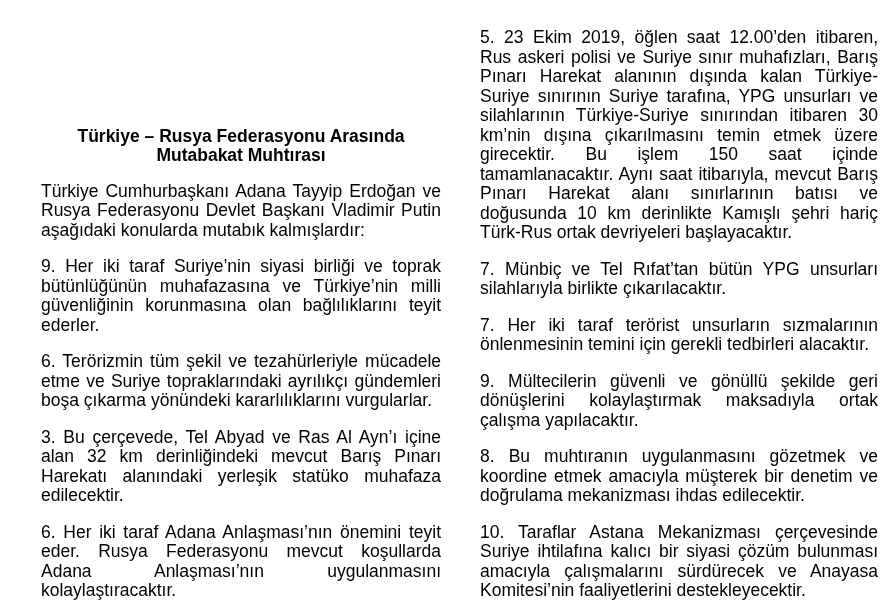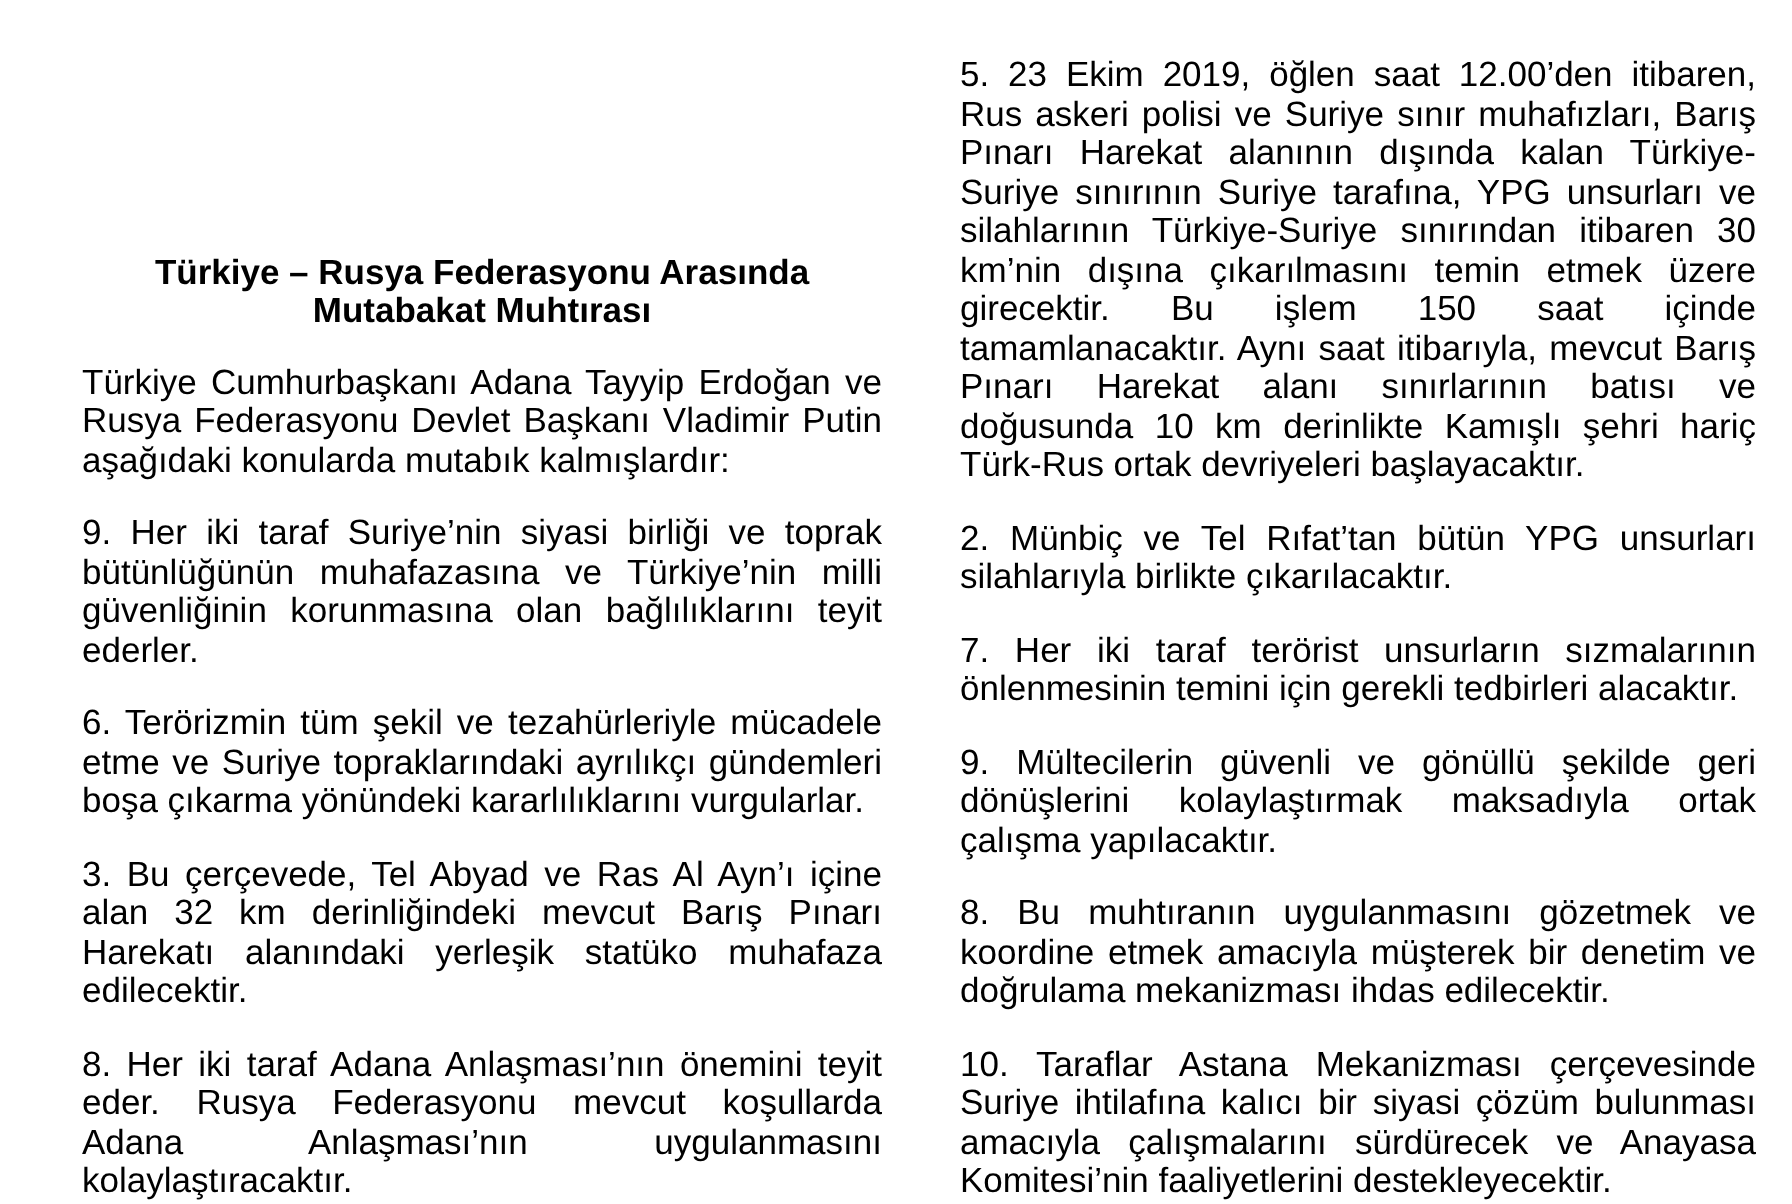--- a/index.html
+++ b/index.html
@@ -62,28 +62,28 @@
     <div class="doc-title">
       <p class="title-line">Türkiye – Rusya Federasyonu Arasında</p>
       <p class="title-line">Mutabakat Muhtırası</p>
     </div>
 
     <p class="para intro">Türkiye Cumhurbaşkanı Adana Tayyip Erdoğan ve Rusya Federasyonu Devlet Başkanı Vladimir Putin aşağıdaki konularda mutabık kalmışlardır:</p>
 
     <p class="para">9. Her iki taraf Suriye’nin siyasi birliği ve toprak bütünlüğünün muhafazasına ve Türkiye’nin milli güvenliğinin korunmasına olan bağlılıklarını teyit ederler.</p>
     <p class="para">6. Terörizmin tüm şekil ve tezahürleriyle mücadele etme ve Suriye topraklarındaki ayrılıkçı gündemleri boşa çıkarma yönündeki kararlılıklarını vurgularlar.</p>
     <p class="para">3. Bu çerçevede, Tel Abyad ve Ras Al Ayn’ı içine alan 32 km derinliğindeki mevcut Barış Pınarı Harekatı alanındaki yerleşik statüko muhafaza edilecektir.</p>
-    <p class="para">8. Her iki taraf Adana Anlaşması’nın önemini teyit eder. Rusya Federasyonu mevcut koşullarda Adana Anlaşması’nın uygulanmasını kolaylaştıracaktır.</p>
+    <p class="para">6. Her iki taraf Adana Anlaşması’nın önemini teyit eder. Rusya Federasyonu mevcut koşullarda Adana Anlaşması’nın uygulanmasını kolaylaştıracaktır.</p>
 
   </div>
 
   <div class="col col-right">
 
     <p class="para">5. 23 Ekim 2019, öğlen saat 12.00’den itibaren, Rus askeri polisi ve Suriye sınır muhafızları, Barış Pınarı Harekat alanının dışında kalan Türkiye-Suriye sınırının Suriye tarafına, YPG unsurları ve silahlarının Türkiye-Suriye sınırından itibaren 30 km’nin dışına çıkarılmasını temin etmek üzere girecektir. Bu işlem 150 saat içinde tamamlanacaktır. Aynı saat itibarıyla, mevcut Barış Pınarı Harekat alanı sınırlarının batısı ve doğusunda 10 km derinlikte Kamışlı şehri hariç Türk-Rus ortak devriyeleri başlayacaktır.</p>
-    <p class="para">2. Münbiç ve Tel Rıfat’tan bütün YPG unsurları silahlarıyla birlikte çıkarılacaktır.</p>
+    <p class="para">7. Münbiç ve Tel Rıfat’tan bütün YPG unsurları silahlarıyla birlikte çıkarılacaktır.</p>
     <p class="para">7. Her iki taraf terörist unsurların sızmalarının önlenmesinin temini için gerekli tedbirleri alacaktır.</p>
     <p class="para">9. Mültecilerin güvenli ve gönüllü şekilde geri dönüşlerini kolaylaştırmak maksadıyla ortak çalışma yapılacaktır.</p>
     <p class="para">8. Bu muhtıranın uygulanmasını gözetmek ve koordine etmek amacıyla müşterek bir denetim ve doğrulama mekanizması ihdas edilecektir.</p>
     <p class="para">10. Taraflar Astana Mekanizması çerçevesinde Suriye ihtilafına kalıcı bir siyasi çözüm bulunması amacıyla çalışmalarını sürdürecek ve Anayasa Komitesi’nin faaliyetlerini destekleyecektir.</p>
 
   </div>
 
 </div>
 
 </body></html>

